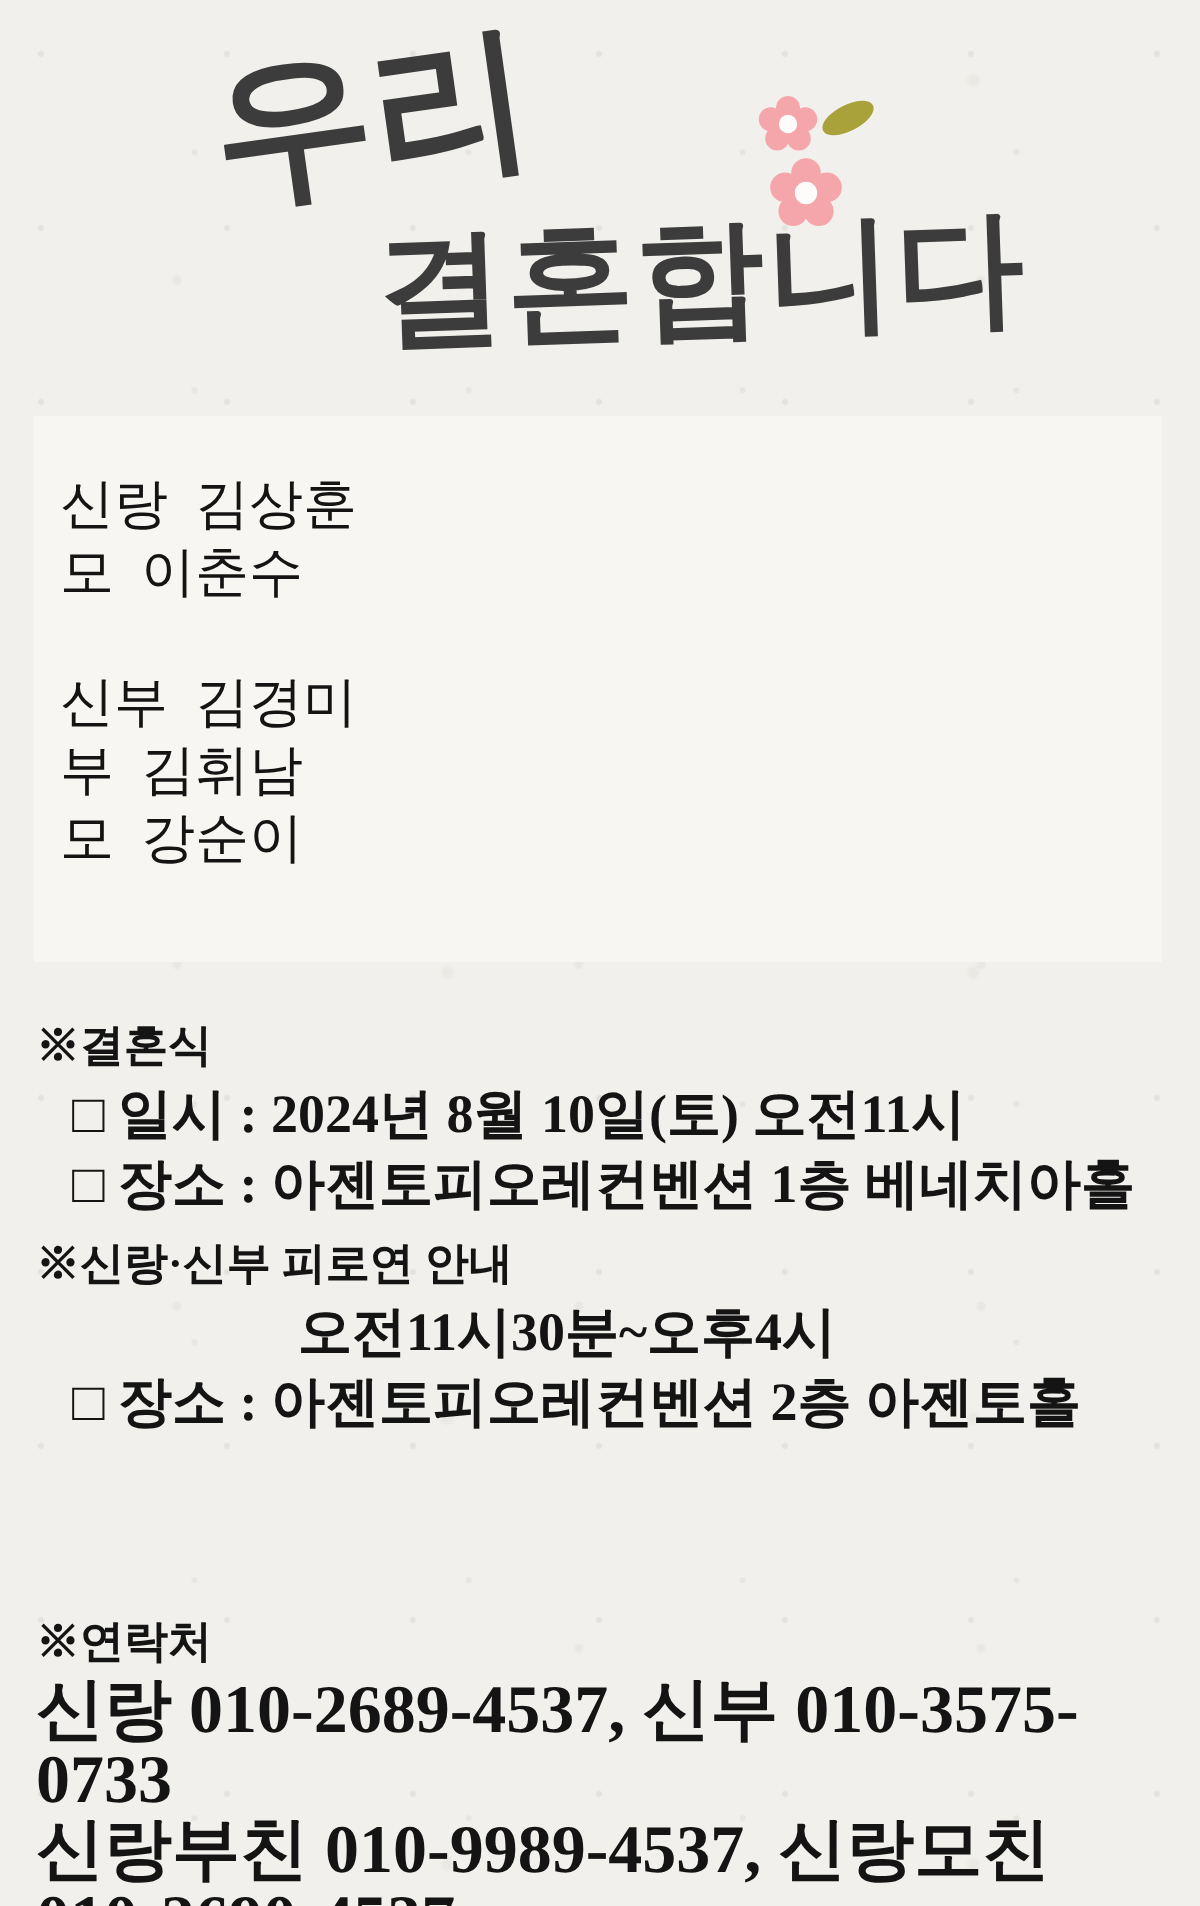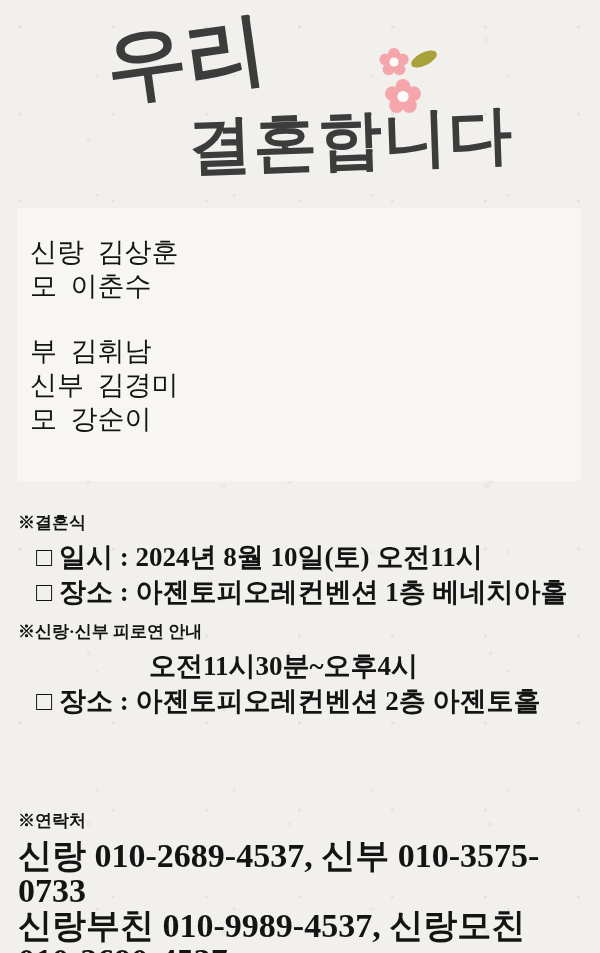--- a/index.html
+++ b/index.html
@@ -41,21 +41,21 @@
   .fam-line {
     font-size: 27px; font-weight: 400; line-height: 34px;
     white-space: pre-wrap;
   }
   .bride-block { margin-top: 31px; }
   .section { position: absolute; left: 18px; width: 566px; }
   .sec-wedding  { top: 505px; }
   .sec-reception{ top: 614px; }
   .sec-contacts { top: 803px; }
   .sec-heading {
-    font-size: 17px; font-weight: 700; line-height: 35px; white-space: pre-wrap;
+    font-size: 22px; font-weight: 700; line-height: 35px; white-space: pre-wrap;
   }
   .sec-item {
     font-size: 27px; font-weight: 700; line-height: 35px;
     padding-left: 18px; white-space: pre-wrap;
   }
   .sec-item.continuation { padding-left: 131px; }
   .contact-line {
     font-size: 34px; font-weight: 700; line-height: 35px; white-space: pre-wrap;
   }
 </style>
@@ -94,22 +94,22 @@
     </svg>
   </div>
 
   <div class="panel">
     <div class="panel-inner">
       <div>
         <div class="fam-line">신랑  김상훈</div>
         <div class="fam-line">모  이춘수</div>
       </div>
       <div class="bride-block">
+        <div class="fam-line">신부  김경미</div>
         <div class="fam-line">부  김휘남</div>
-        <div class="fam-line">신부  김경미</div>
         <div class="fam-line">모  강순이</div>
       </div>
     </div>
   </div>
 
   <div class="section sec-wedding">
     <div class="sec-heading">※결혼식</div>
     <div class="sec-item">□ 일시 : 2024년 8월 10일(토) 오전11시</div>
     <div class="sec-item">□ 장소 : 아젠토피오레컨벤션 1층 베네치아홀</div>
   </div>

